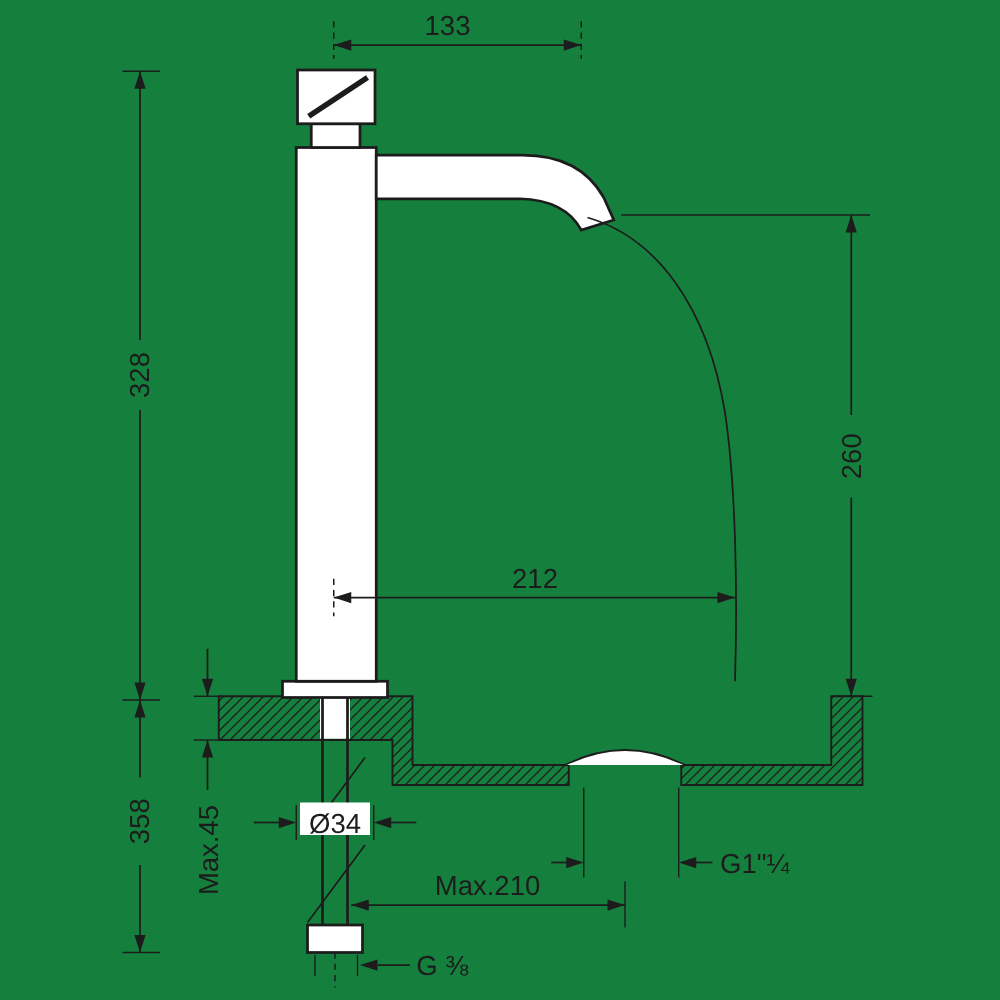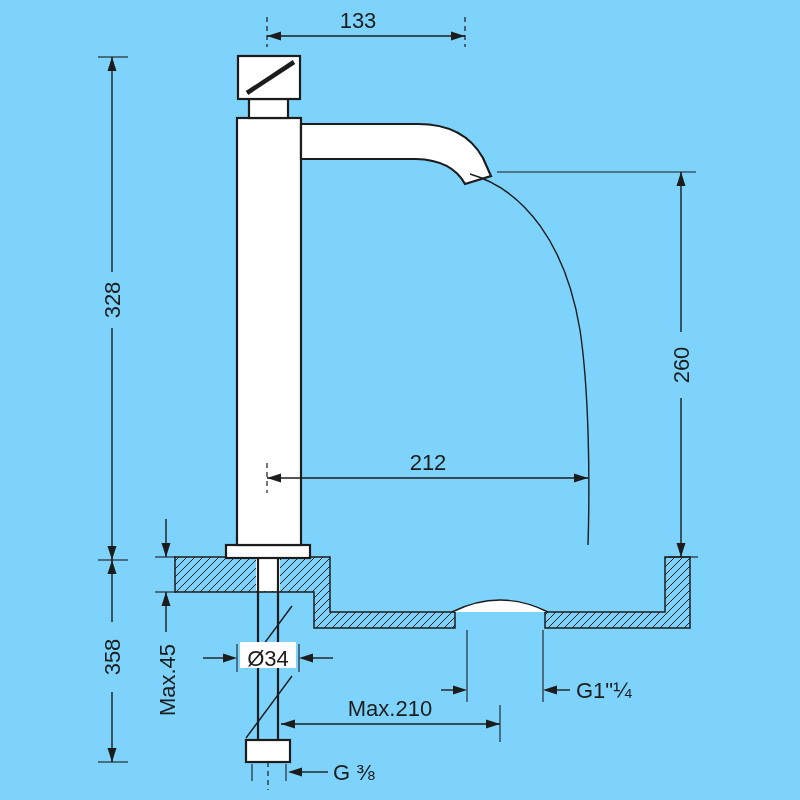--- a/index.html
+++ b/index.html
@@ -1,16 +1,16 @@
 <!DOCTYPE html>
 <html><head>
 <meta charset="utf-8">
 <style>
   html,body{margin:0;padding:0;background:#ffffff;}
-  .canvas{width:800px;height:800px;background:#7dd3fc;position:relative;overflow:hidden;}
+  .canvas{width:800px;height:800px;background:#15803d;position:relative;overflow:hidden;}
   svg{display:block;}
   .ln{stroke:#1c1c1c;stroke-width:1.4;fill:none;}
   .thin{stroke:#1c1c1c;stroke-width:1.1;fill:none;}
   .thick{stroke:#1c1c1c;stroke-width:2.2;fill:#ffffff;}
   .thickline{stroke:#1c1c1c;stroke-width:2.2;fill:none;}
   .dash{stroke:#1c1c1c;stroke-width:1.2;fill:none;stroke-dasharray:5 4;}
   .arrow{fill:#1c1c1c;stroke:none;}
   .hatched{fill:url(#hatch);stroke:#1c1c1c;stroke-width:1.5;}
   text{font-family:"Liberation Sans","DejaVu Sans",sans-serif;font-size:22px;fill:#1c1c1c;}
 </style>

